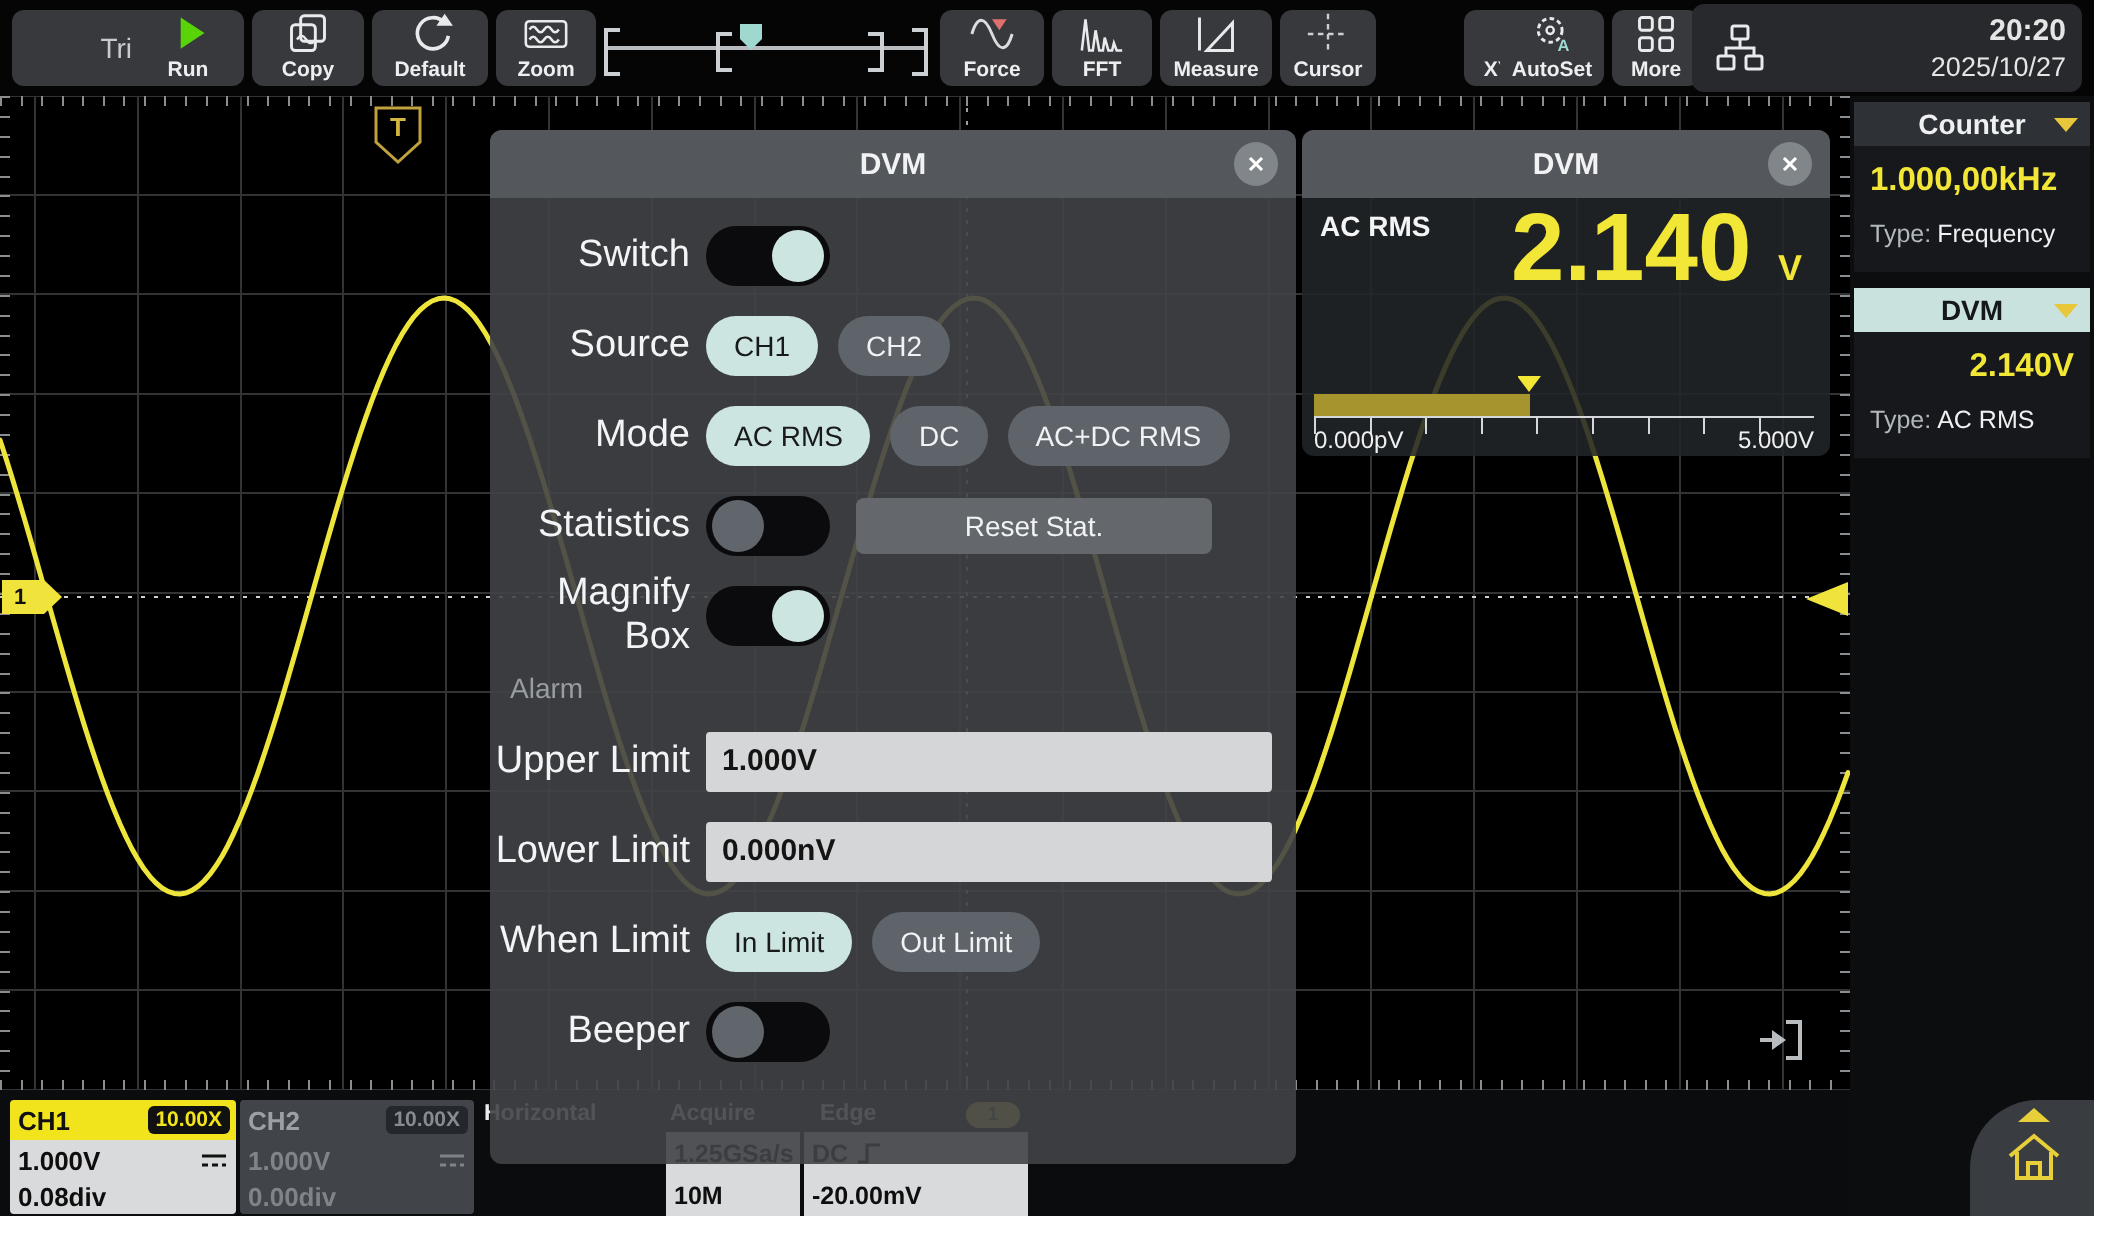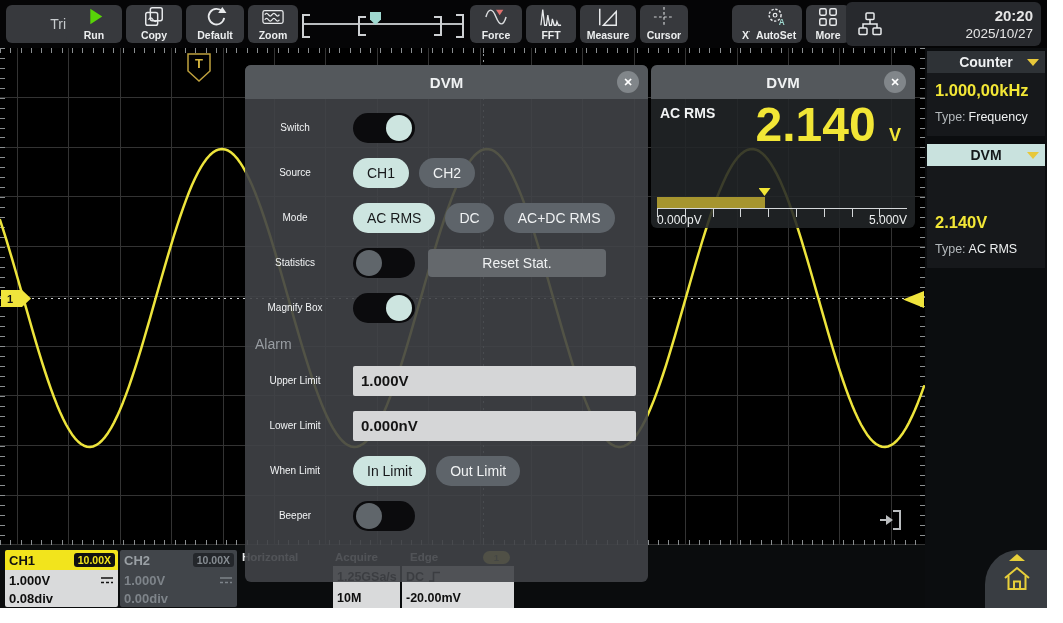--- a/index.html
+++ b/index.html
@@ -63,21 +63,21 @@
   .ablock{left:333px;width:67px;}
   .eblock{left:402px;width:112px;}
   .trigbadge{position:absolute;right:4px;top:3px;width:27px;height:13px;background:#d9c93c;border-radius:7px;color:#6b6530;font-size:9.5px;font-weight:bold;display:flex;align-items:center;justify-content:center;}
 
   
   .dialog{position:absolute;left:245px;top:65px;width:403px;height:517px;background:rgba(64,67,71,0.9);border-radius:6px;z-index:30;}
   .dhead{height:34px;background:#54585c;border-radius:6px 6px 0 0;display:flex;align-items:center;justify-content:center;color:#f0f2f3;font-size:15px;font-weight:600;position:relative;}
   .closebtn{position:absolute;right:9px;top:6px;width:22px;height:22px;border-radius:50%;background:#81868a;color:#fff;font-size:11px;font-weight:bold;display:flex;align-items:center;justify-content:center;}
   .dbody{padding-top:6px;}
   .drow{display:flex;align-items:center;height:45px;}
-  .dlabel{width:100px;text-align:center;margin-right:8px;color:#f2f4f5;font-size:10px;flex-shrink:0;}
+  .dlabel{width:100px;text-align:right;margin-right:8px;color:#f2f4f5;font-size:19px;flex-shrink:0;}
   .toggle{width:62px;height:30px;border-radius:15px;background:#0b0b0d;position:relative;flex-shrink:0;}
   .toggle .knob{position:absolute;left:3px;top:2px;width:26px;height:26px;border-radius:50%;background:#60666b;}
   .toggle.on .knob{left:33px;background:#cde5e0;}
   .pill{height:30px;border-radius:15px;background:#5e646a;color:#f0f2f3;font-size:14px;display:inline-flex;align-items:center;padding:0 14px;margin-right:10px;white-space:nowrap;}
   .pill.sel{background:#cde5e0;color:#17191b;}
   .resetbtn{margin-left:13px;width:178px;height:28px;background:#64686c;border-radius:4px;color:#f0f2f3;font-size:14px;display:flex;align-items:center;justify-content:center;}
   .alarmrow{height:28px;display:flex;align-items:center;color:#989da2;font-size:14px;padding-left:10px;}
   .field{width:275px;height:30px;background:#d5d6d7;color:#141414;font-weight:bold;font-size:15px;display:flex;align-items:center;padding-left:8px;border-radius:2px;}
 
   
@@ -92,21 +92,21 @@
   .dvmscale{position:absolute;left:6px;right:8px;top:148px;display:flex;justify-content:space-between;color:#eef0f1;font-size:12px;}
 
   
   .sidebar{position:absolute;left:925px;top:48px;width:122px;height:560px;background:#0b0d0f;}
   .spanel{margin:3px 2px 0 2px;background:#16181b;padding-bottom:4px;}
   .sphead{height:22px;display:flex;align-items:center;justify-content:center;font-size:14px;font-weight:bold;position:relative;}
   .sphead.dark{background:#2e3236;color:#eef0f1;}
   .sphead.mint{background:#c9e2de;color:#14181a;}
   .tri-down{position:absolute;right:6px;top:8px;width:0;height:0;border-left:6px solid transparent;border-right:6px solid transparent;border-top:7px solid #e8c83a;}
   .spval{padding:8px 4px 2px 8px;color:#f2e636;font-size:16.5px;font-weight:bold;}
-  .spval.right{text-align:left;padding-right:8px;margin-top:39px;}
+  .spval.right{text-align:right;padding-right:8px;}
   .sptype{padding:8px 4px 8px 8px;font-size:12.5px;color:#eef0f1;}
   .sptype .tl{color:#b3b8bb;margin-right:3px;}
 
   
   .homewrap{position:absolute;right:0;bottom:0;width:62px;height:58px;background:#393d42;border-top-left-radius:34px;z-index:8;}
   .homearrow{position:absolute;left:24px;top:4px;width:16px;height:7px;background:#e7cf3a;clip-path:polygon(50% 0,100% 100%,0 100%);}
   .homeicon{position:absolute;left:17px;top:14px;}
 
   svg{display:block;}
 </style>

